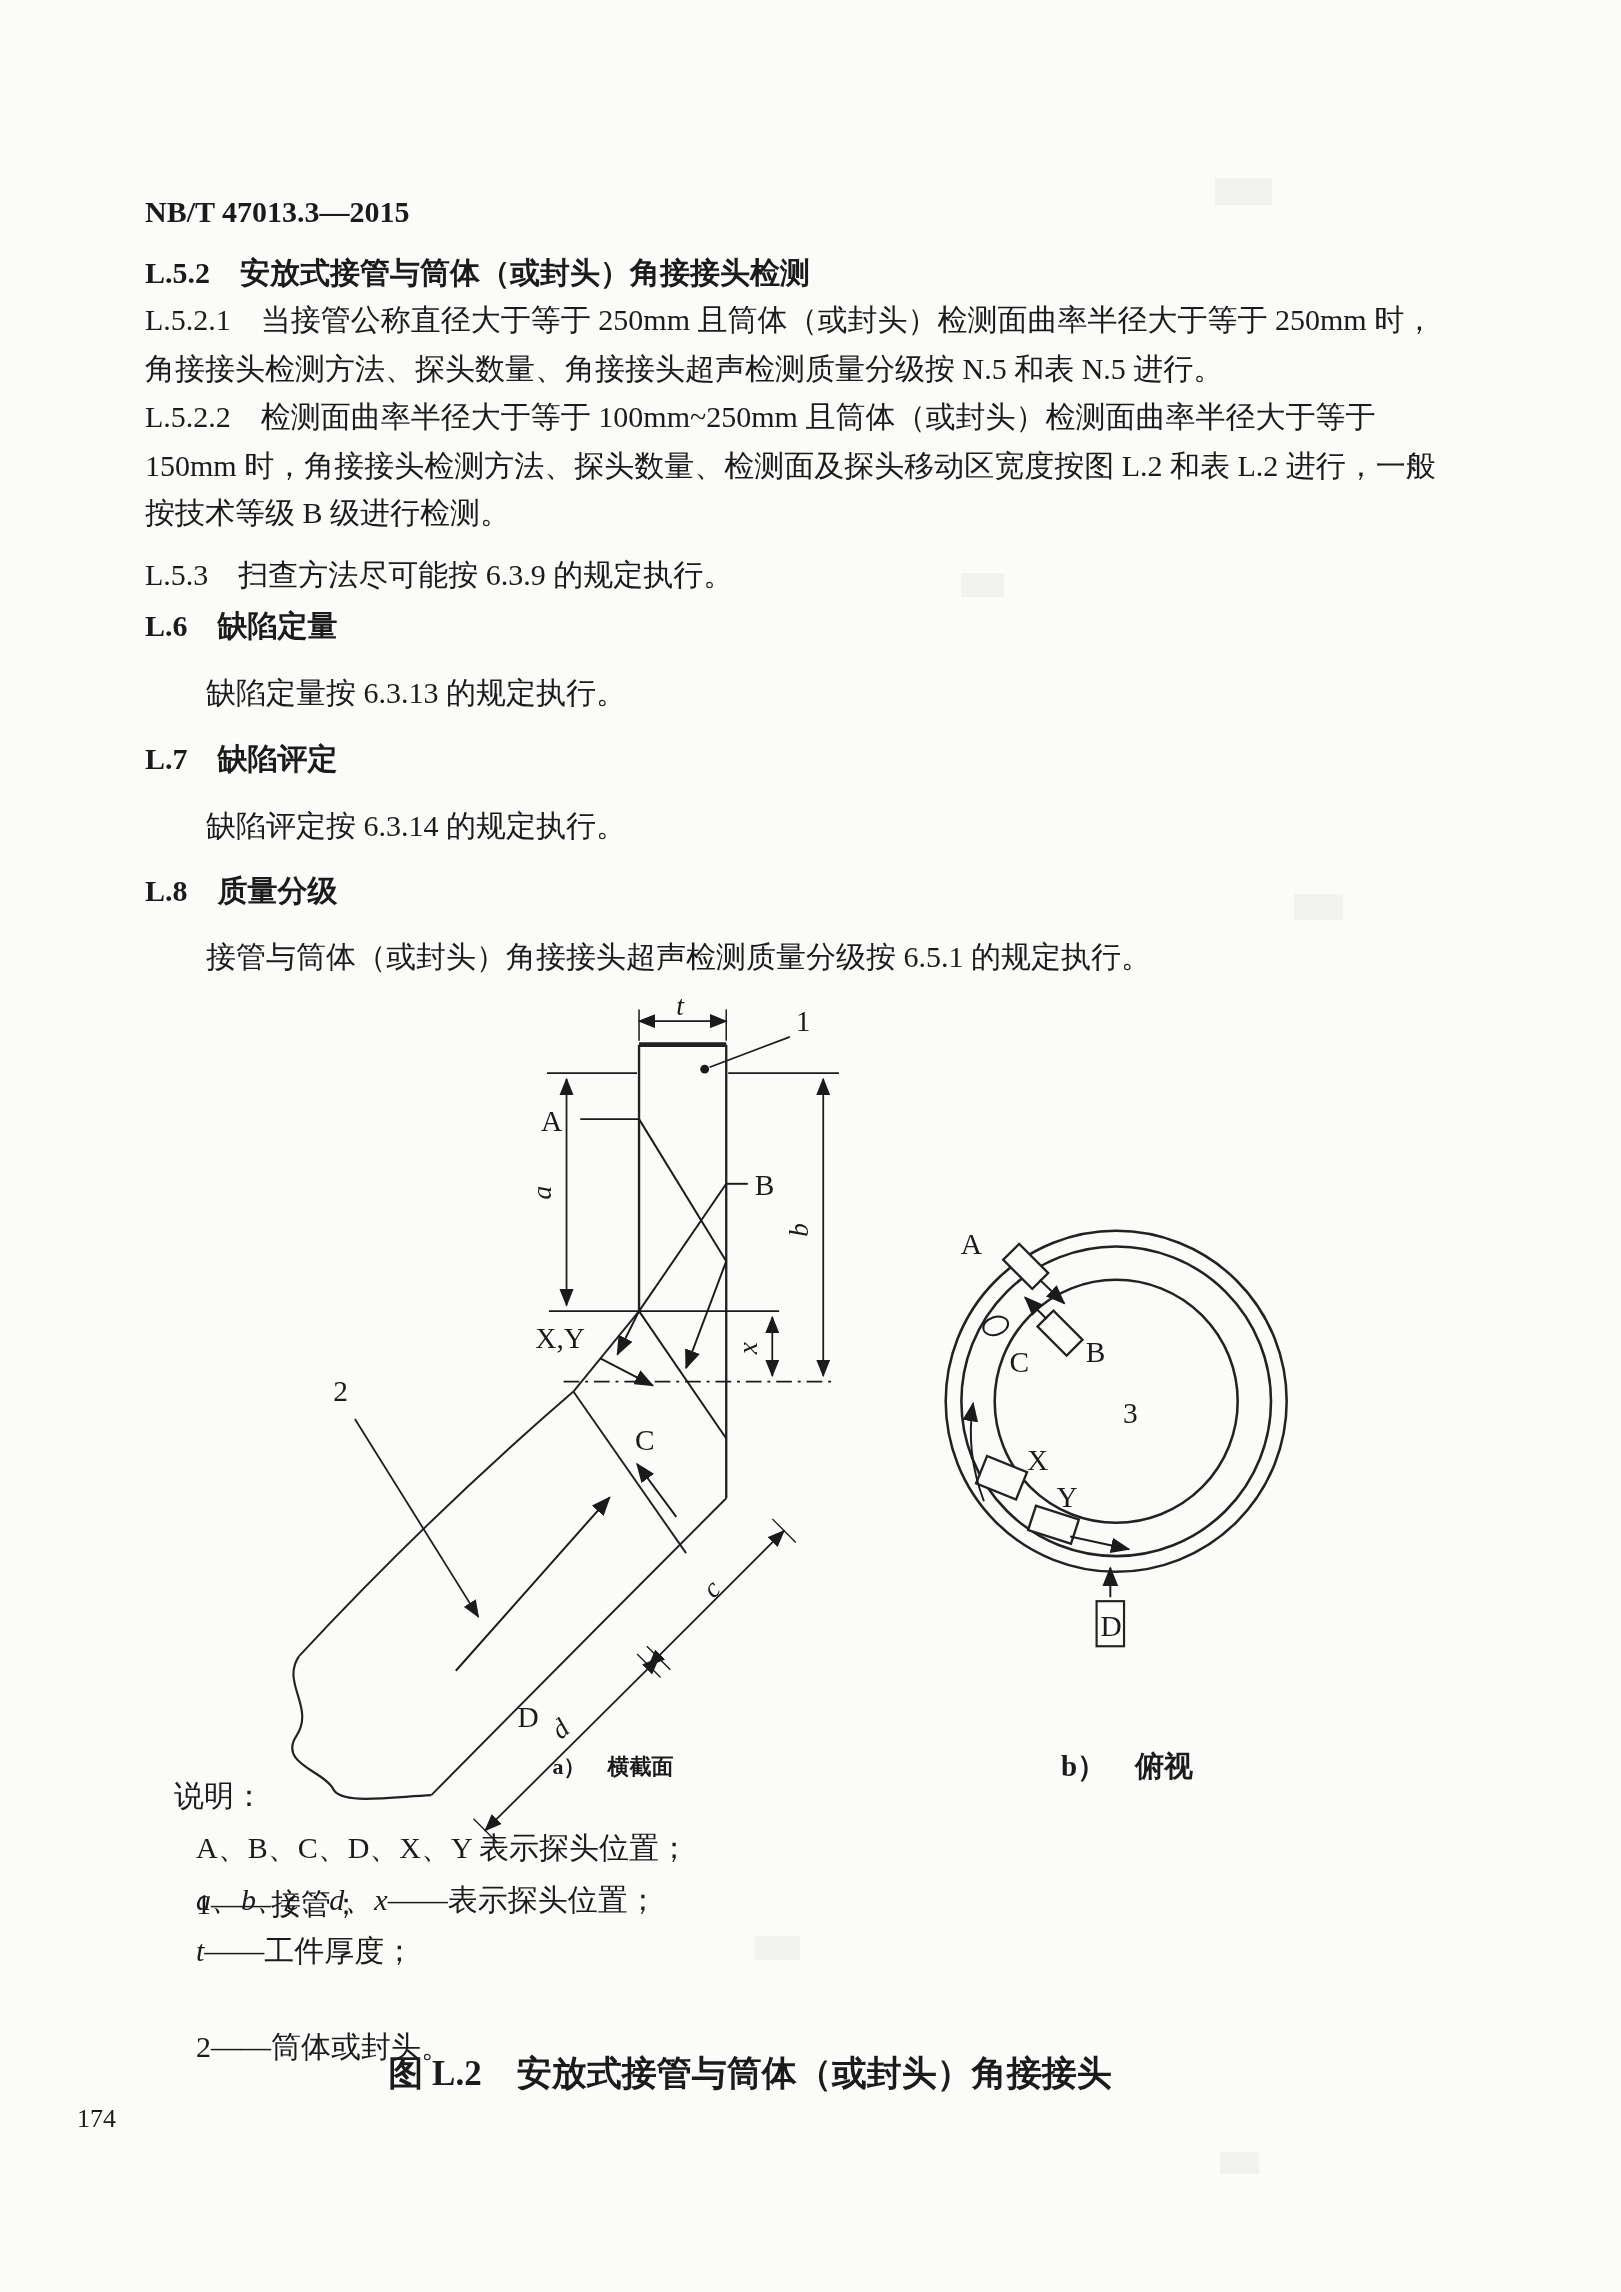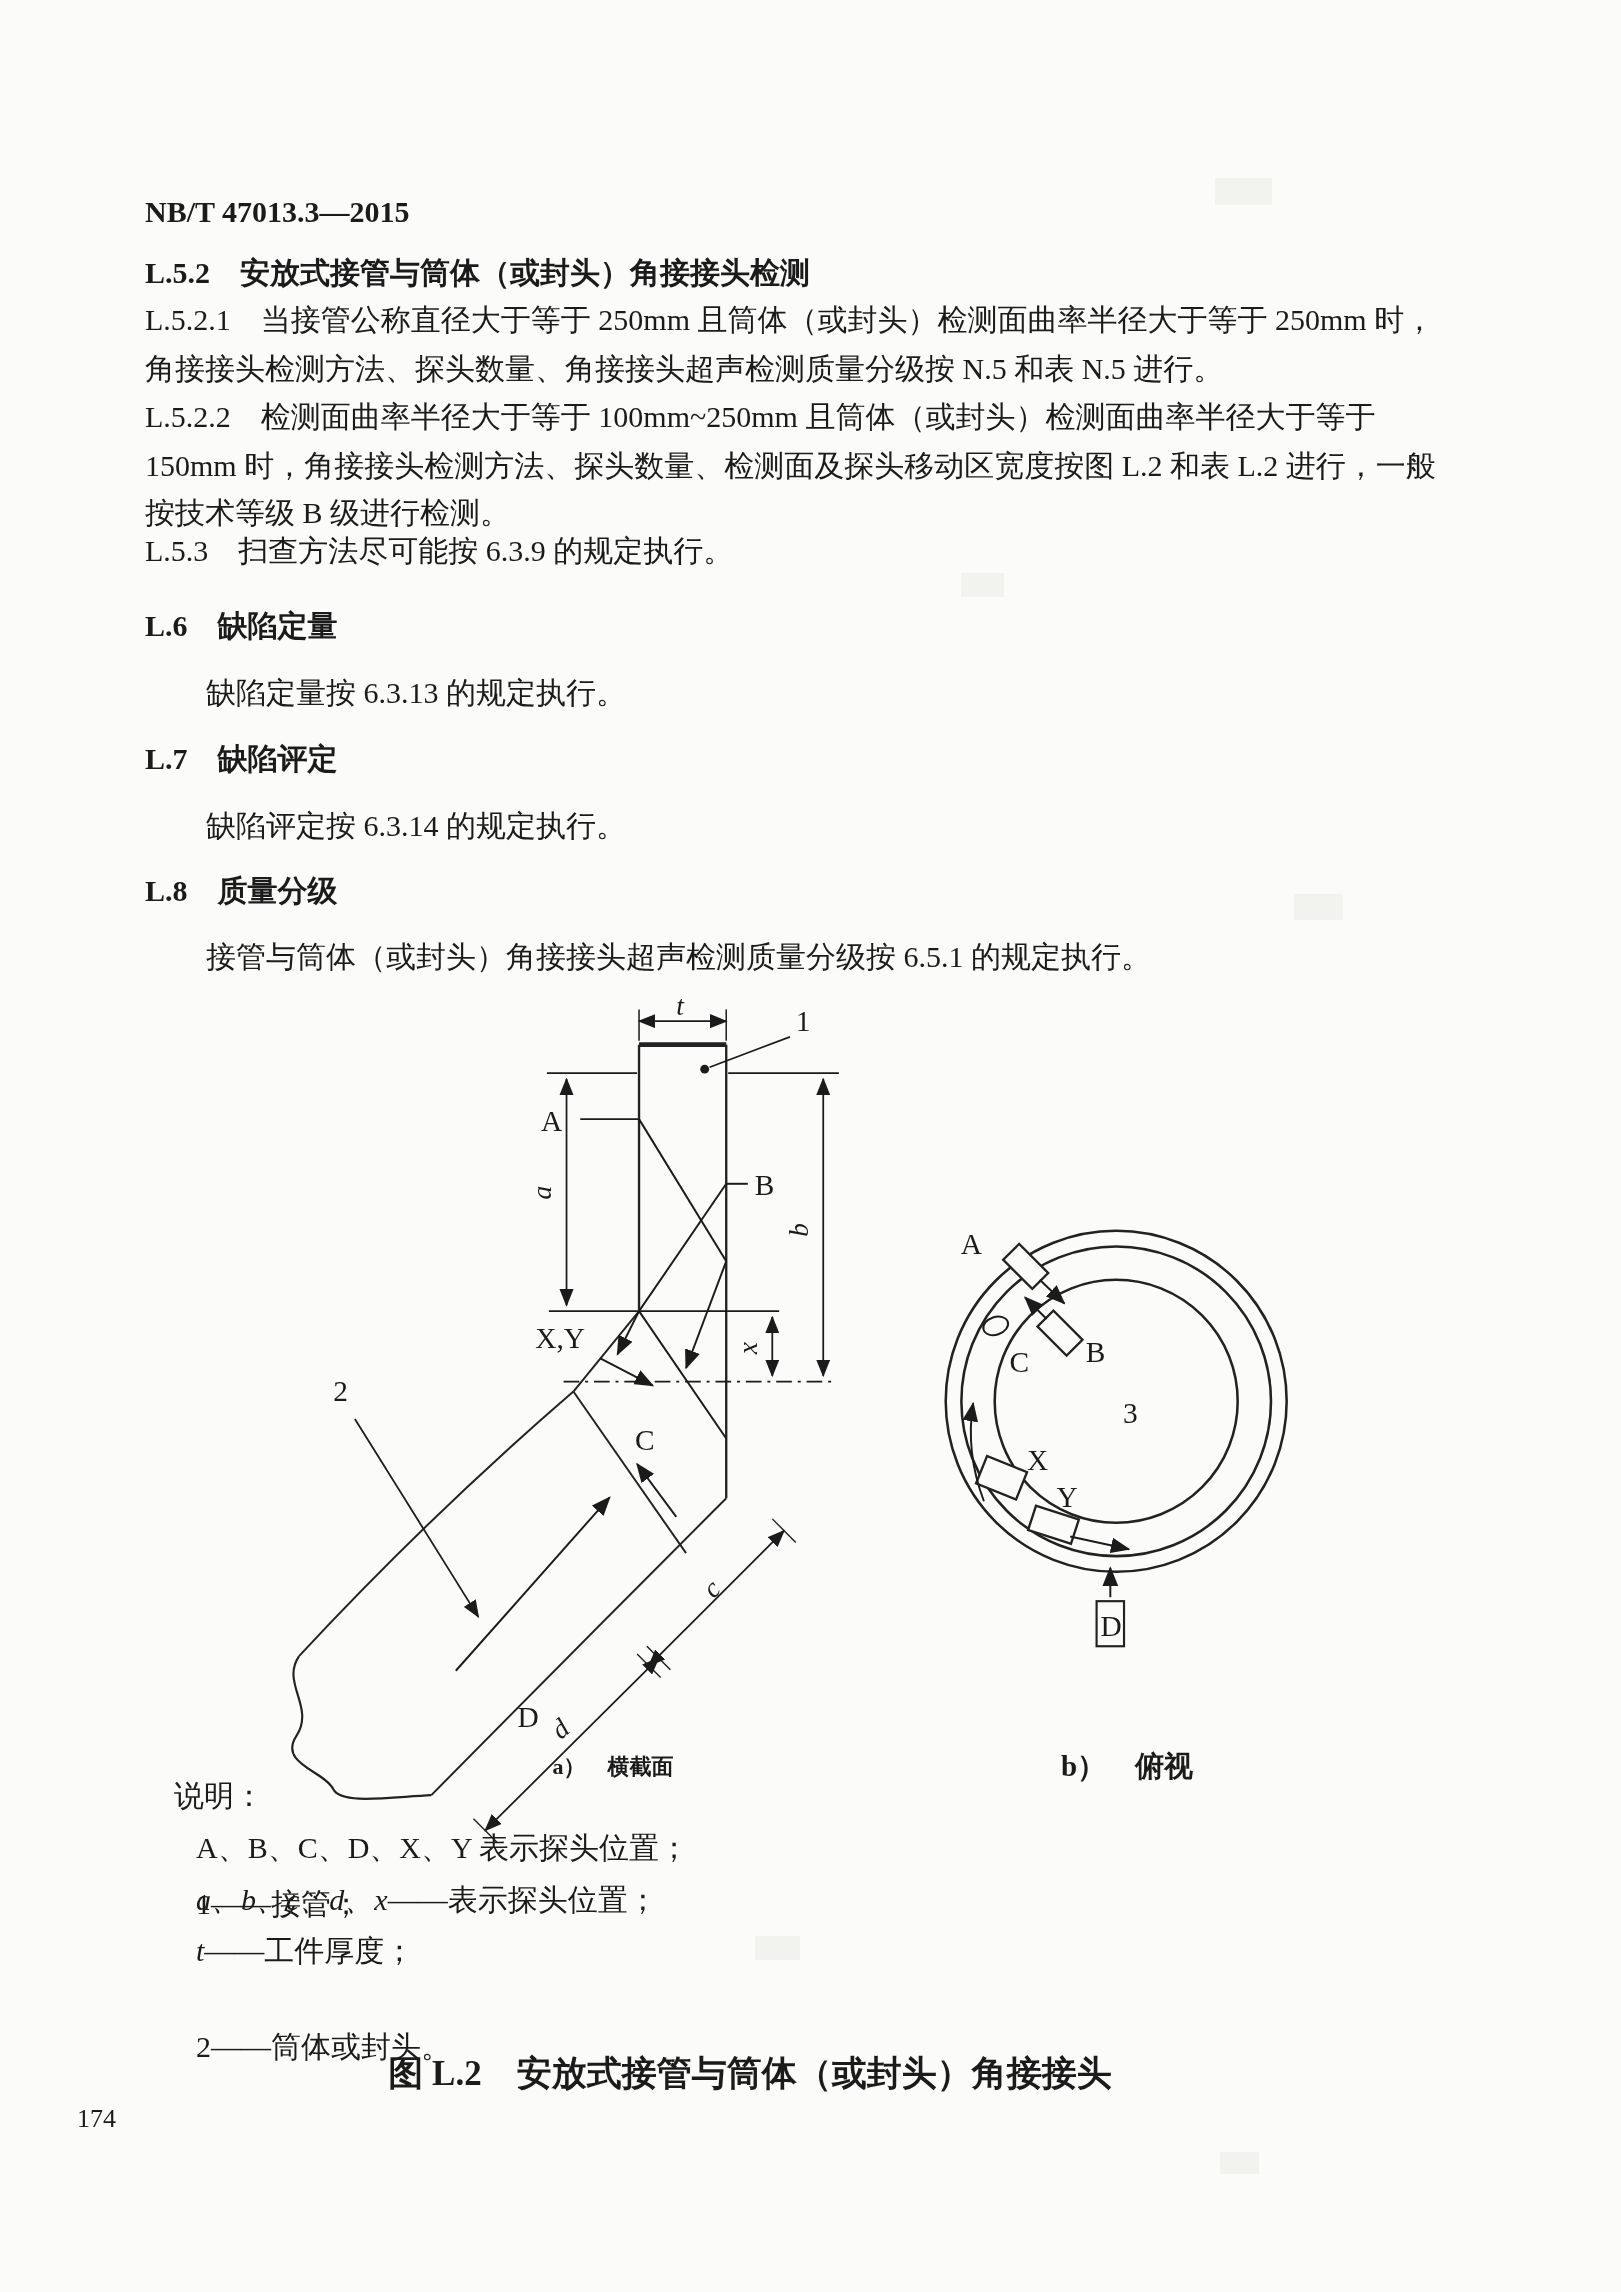--- a/index.html
+++ b/index.html
@@ -28,21 +28,21 @@
 <div class="abs artifact" style="left:1220px;top:2152px;width:39px;height:21.6px"></div>
 
 <div class="abs txt bold" style="left:145px;top:192px">NB/T 47013.3—2015</div>
 
 <div class="abs txt bold" style="left:145px;top:253px">L.5.2　安放式接管与筒体（或封头）角接接头检测</div>
 <div class="abs txt" style="left:145px;top:300px">L.5.2.1　当接管公称直径大于等于 250mm 且筒体（或封头）检测面曲率半径大于等于 250mm 时，</div>
 <div class="abs txt" style="left:145px;top:349px">角接接头检测方法、探头数量、角接接头超声检测质量分级按 N.5 和表 N.5 进行。</div>
 <div class="abs txt" style="left:145px;top:397px">L.5.2.2　检测面曲率半径大于等于 100mm~250mm 且筒体（或封头）检测面曲率半径大于等于</div>
 <div class="abs txt" style="left:145px;top:446px">150mm 时，角接接头检测方法、探头数量、检测面及探头移动区宽度按图 L.2 和表 L.2 进行，一般</div>
 <div class="abs txt" style="left:145px;top:493px">按技术等级 B 级进行检测。</div>
-<div class="abs txt" style="left:145px;top:531px">L.5.3　扫查方法尽可能按 6.3.9 的规定执行。</div>
+<div class="abs txt" style="left:145px;top:555px">L.5.3　扫查方法尽可能按 6.3.9 的规定执行。</div>
 <div class="abs txt bold" style="left:145px;top:606px">L.6　缺陷定量</div>
 <div class="abs txt" style="left:206px;top:673px">缺陷定量按 6.3.13 的规定执行。</div>
 <div class="abs txt bold" style="left:145px;top:739px">L.7　缺陷评定</div>
 <div class="abs txt" style="left:206px;top:806px">缺陷评定按 6.3.14 的规定执行。</div>
 <div class="abs txt bold" style="left:145px;top:871px">L.8　质量分级</div>
 <div class="abs txt" style="left:206px;top:937px">接管与筒体（或封头）角接接头超声检测质量分级按 6.5.1 的规定执行。</div>
 
 <svg class="abs" style="left:0;top:980px" width="1621" height="872" viewBox="0 1000 1654 890">
   <defs>
     <marker id="arr" viewBox="0 0 10 8" refX="9.2" refY="4" markerWidth="10" markerHeight="8" orient="auto-start-reverse">

